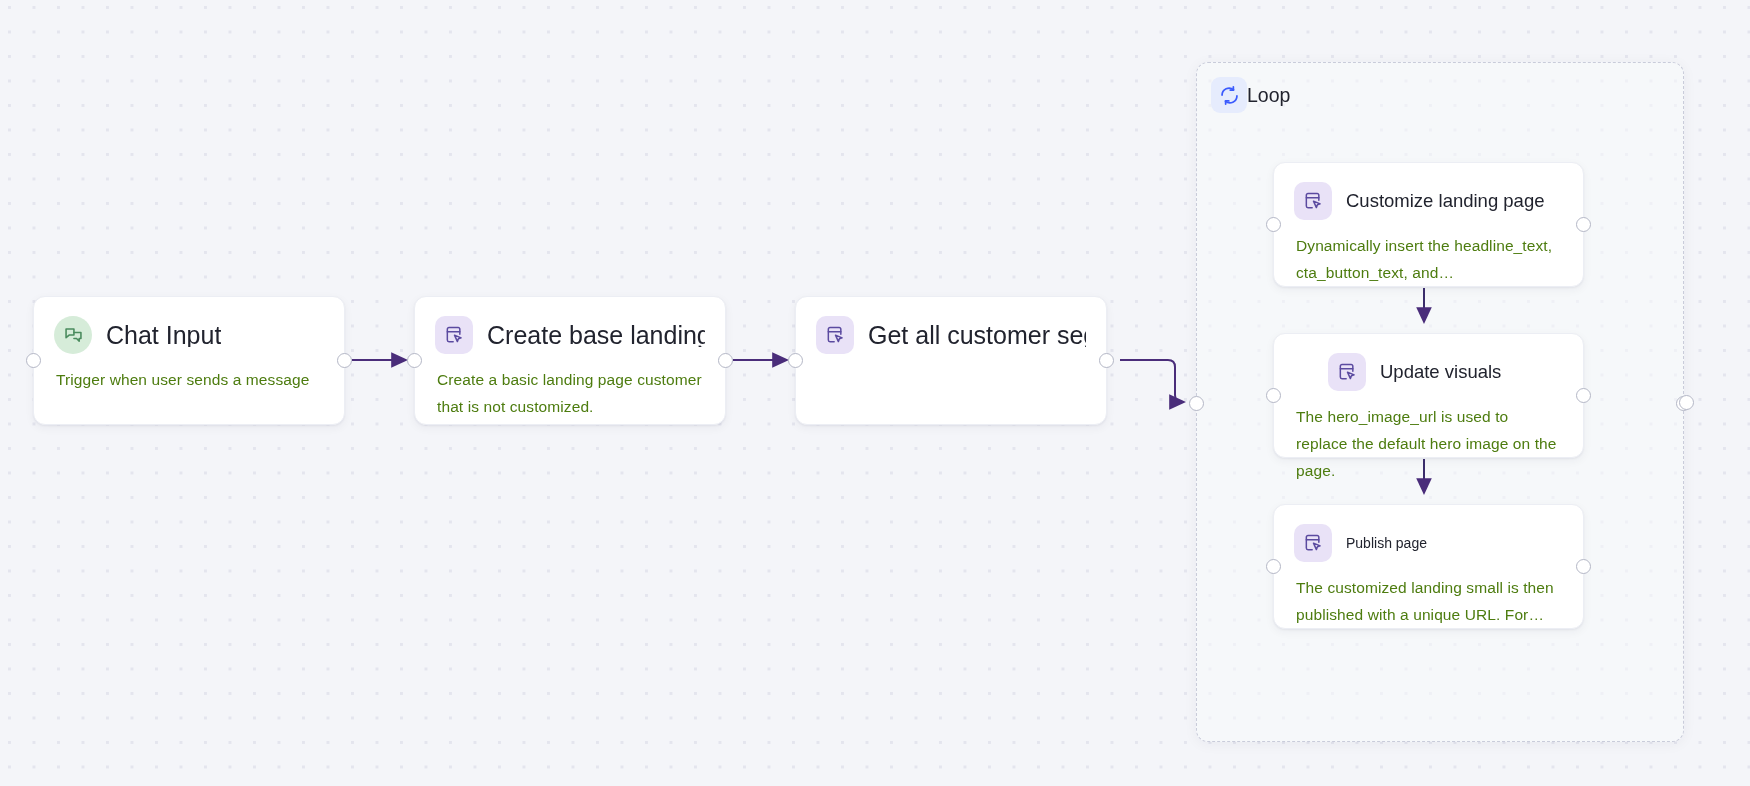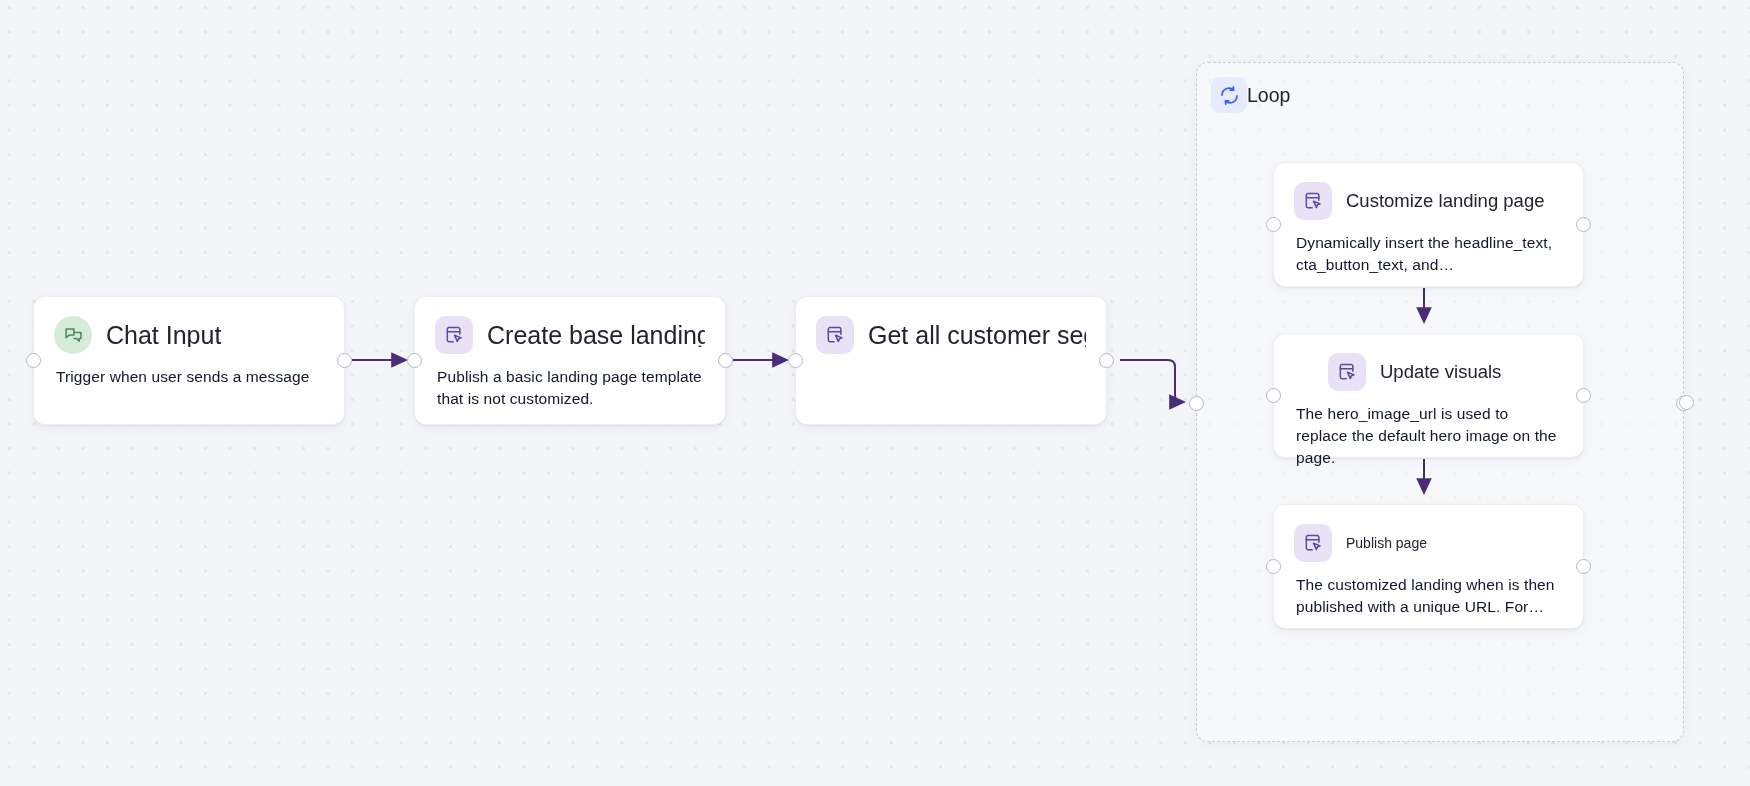--- a/index.html
+++ b/index.html
@@ -53,22 +53,22 @@
   .node-title {
     font-size: 25px;
     line-height: 24px;
     color: #21232e;
     white-space: nowrap;
     overflow: hidden;
   }
   .node-desc {
     padding: 12px 22px 20px 22px;
     font-size: 15.5px;
-    line-height: 22px;
-    color: #0f172a;
+    line-height: 27px;
+    color: #4d7c0f;
     letter-spacing: .1px;
   }
 
   
   .handle {
     position: absolute;
     width: 15px;
     height: 15px;
     border-radius: 50%;
     background: #ffffff;
@@ -139,21 +139,21 @@
     <div class="node-head">
       <div class="node-icon icon-purple">
         <svg width="20" height="20" viewBox="0 0 24 24" fill="none" stroke="#5b4aa0" stroke-width="1.8" stroke-linecap="round" stroke-linejoin="round">
           <path d="M19 11V5a2 2 0 0 0-2-2H6a2 2 0 0 0-2 2v13a2 2 0 0 0 2 2h5"></path>
           <path d="M4 8h15"></path>
           <path d="M12.6 12.2l8 3.2-3.3 1.1-1.2 3.4z"></path>
         </svg>
       </div>
       <div class="node-title">Create base landing pag…</div>
     </div>
-    <div class="node-desc">Publish a basic landing page template that is not customized.</div>
+    <div class="node-desc">Create a basic landing page customer that is not customized.</div>
     <div class="handle" style="left:-8px; top:calc(50% - 7.5px);"></div>
     <div class="handle" style="right:-8px; top:calc(50% - 7.5px);"></div>
   </div>
 
   <div class="node" id="n-get-segments" style="left:795px; top:296px; width:312px; height:129px;">
     <div class="node-head">
       <div class="node-icon icon-purple">
         <svg width="20" height="20" viewBox="0 0 24 24" fill="none" stroke="#5b4aa0" stroke-width="1.8" stroke-linecap="round" stroke-linejoin="round">
           <path d="M19 11V5a2 2 0 0 0-2-2H6a2 2 0 0 0-2 2v13a2 2 0 0 0 2 2h5"></path>
           <path d="M4 8h15"></path>
@@ -220,21 +220,21 @@
       <div class="node-head" style="padding:19px 20px 0 20px;">
         <div class="node-icon icon-purple">
           <svg width="20" height="20" viewBox="0 0 24 24" fill="none" stroke="#5b4aa0" stroke-width="1.8" stroke-linecap="round" stroke-linejoin="round">
             <path d="M19 11V5a2 2 0 0 0-2-2H6a2 2 0 0 0-2 2v13a2 2 0 0 0 2 2h5"></path>
             <path d="M4 8h15"></path>
             <path d="M12.6 12.2l8 3.2-3.3 1.1-1.2 3.4z"></path>
           </svg>
         </div>
         <div class="node-title" style="font-size:14px;">Publish page</div>
       </div>
-      <div class="node-desc" style="padding:12px 22px 18px 22px;">The customized landing when is then published with a unique URL. For…</div>
+      <div class="node-desc" style="padding:12px 22px 18px 22px;">The customized landing small is then published with a unique URL. For…</div>
       <div class="handle" style="left:-8px; top:calc(50% - 7.5px);"></div>
       <div class="handle" style="right:-8px; top:calc(50% - 7.5px);"></div>
     </div>
 
   </div>
 
   <div class="handle" style="left:1679px; top:395px;"></div>
 
 </div>
 

